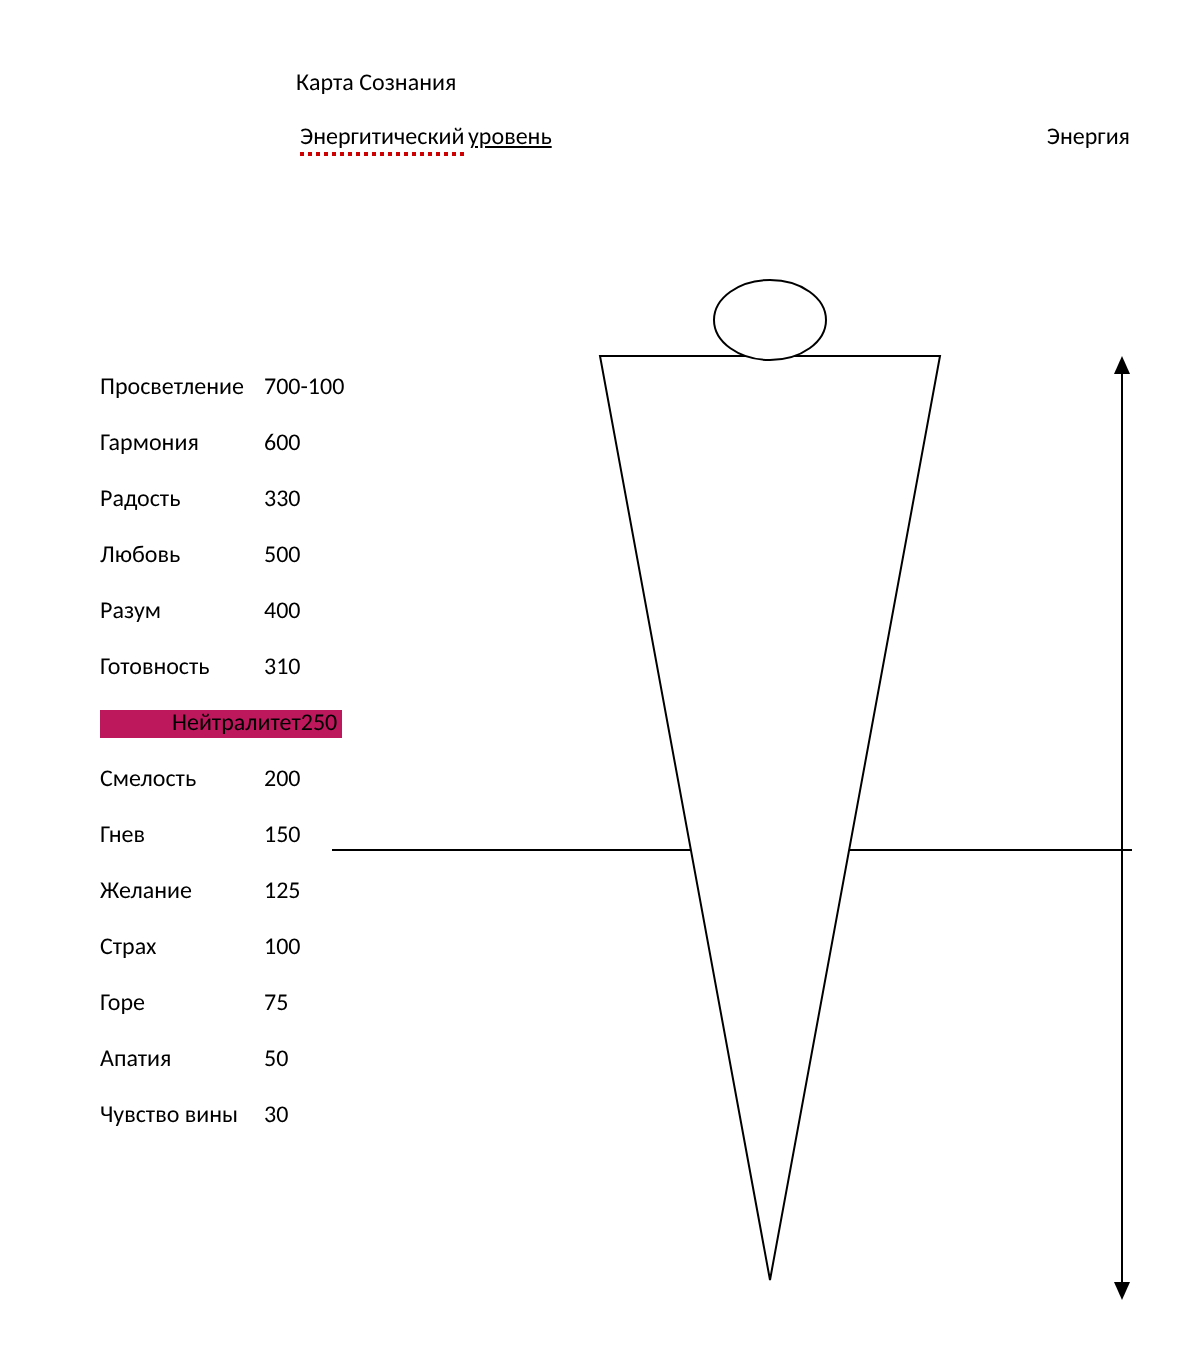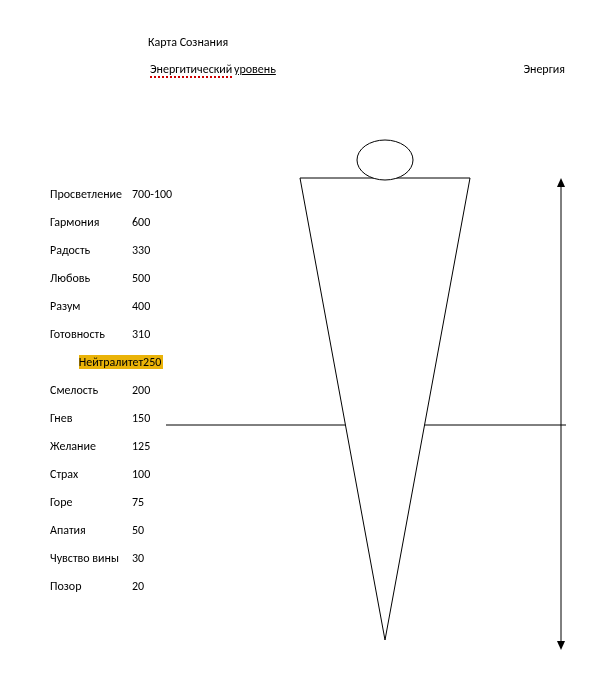--- a/index.html
+++ b/index.html
@@ -37,33 +37,33 @@
     }
     .levels {
       position: absolute;
       left: 50px;
       top: 180px;
     }
     .level-row {
       height: 28px;
       display: flex;
       align-items: center;
-      justify-content: center;
     }
     .level-label {
       width: 82px;
       white-space: nowrap;
     }
     .level-value {
       width: 60px;
     }
     .highlighted {
-      background: #eab308;
+      background: #be185d;
       display: inline-block;
       padding-right: 2px;
+      padding-left: 36px;
     }
     .diagram {
       position: absolute;
       left: 0;
       top: 0;
       pointer-events: none;
     }
     .arrow-svg {
       position: absolute;
       right: 28px;
@@ -127,24 +127,20 @@
       <span class="level-value">75</span>
     </div>
     <div class="level-row">
       <span class="level-label">Апатия</span>
       <span class="level-value">50</span>
     </div>
     <div class="level-row">
       <span class="level-label">Чувство вины</span>
       <span class="level-value">30</span>
     </div>
-    <div class="level-row">
-      <span class="level-label">Позор</span>
-      <span class="level-value">20</span>
-    </div>
   </div>
 
 <svg class="diagram" width="595" height="673">
 
   <line x1="166" y1="425" x2="566" y2="425" stroke="#000" stroke-width="1"></line>
 
   <polygon points="300,178 470,178 385,640" fill="#fff" stroke="#000" stroke-width="1"></polygon>
 
   <ellipse cx="385" cy="160" rx="28" ry="20" fill="#fff" stroke="#000" stroke-width="1"></ellipse>
 </svg>

